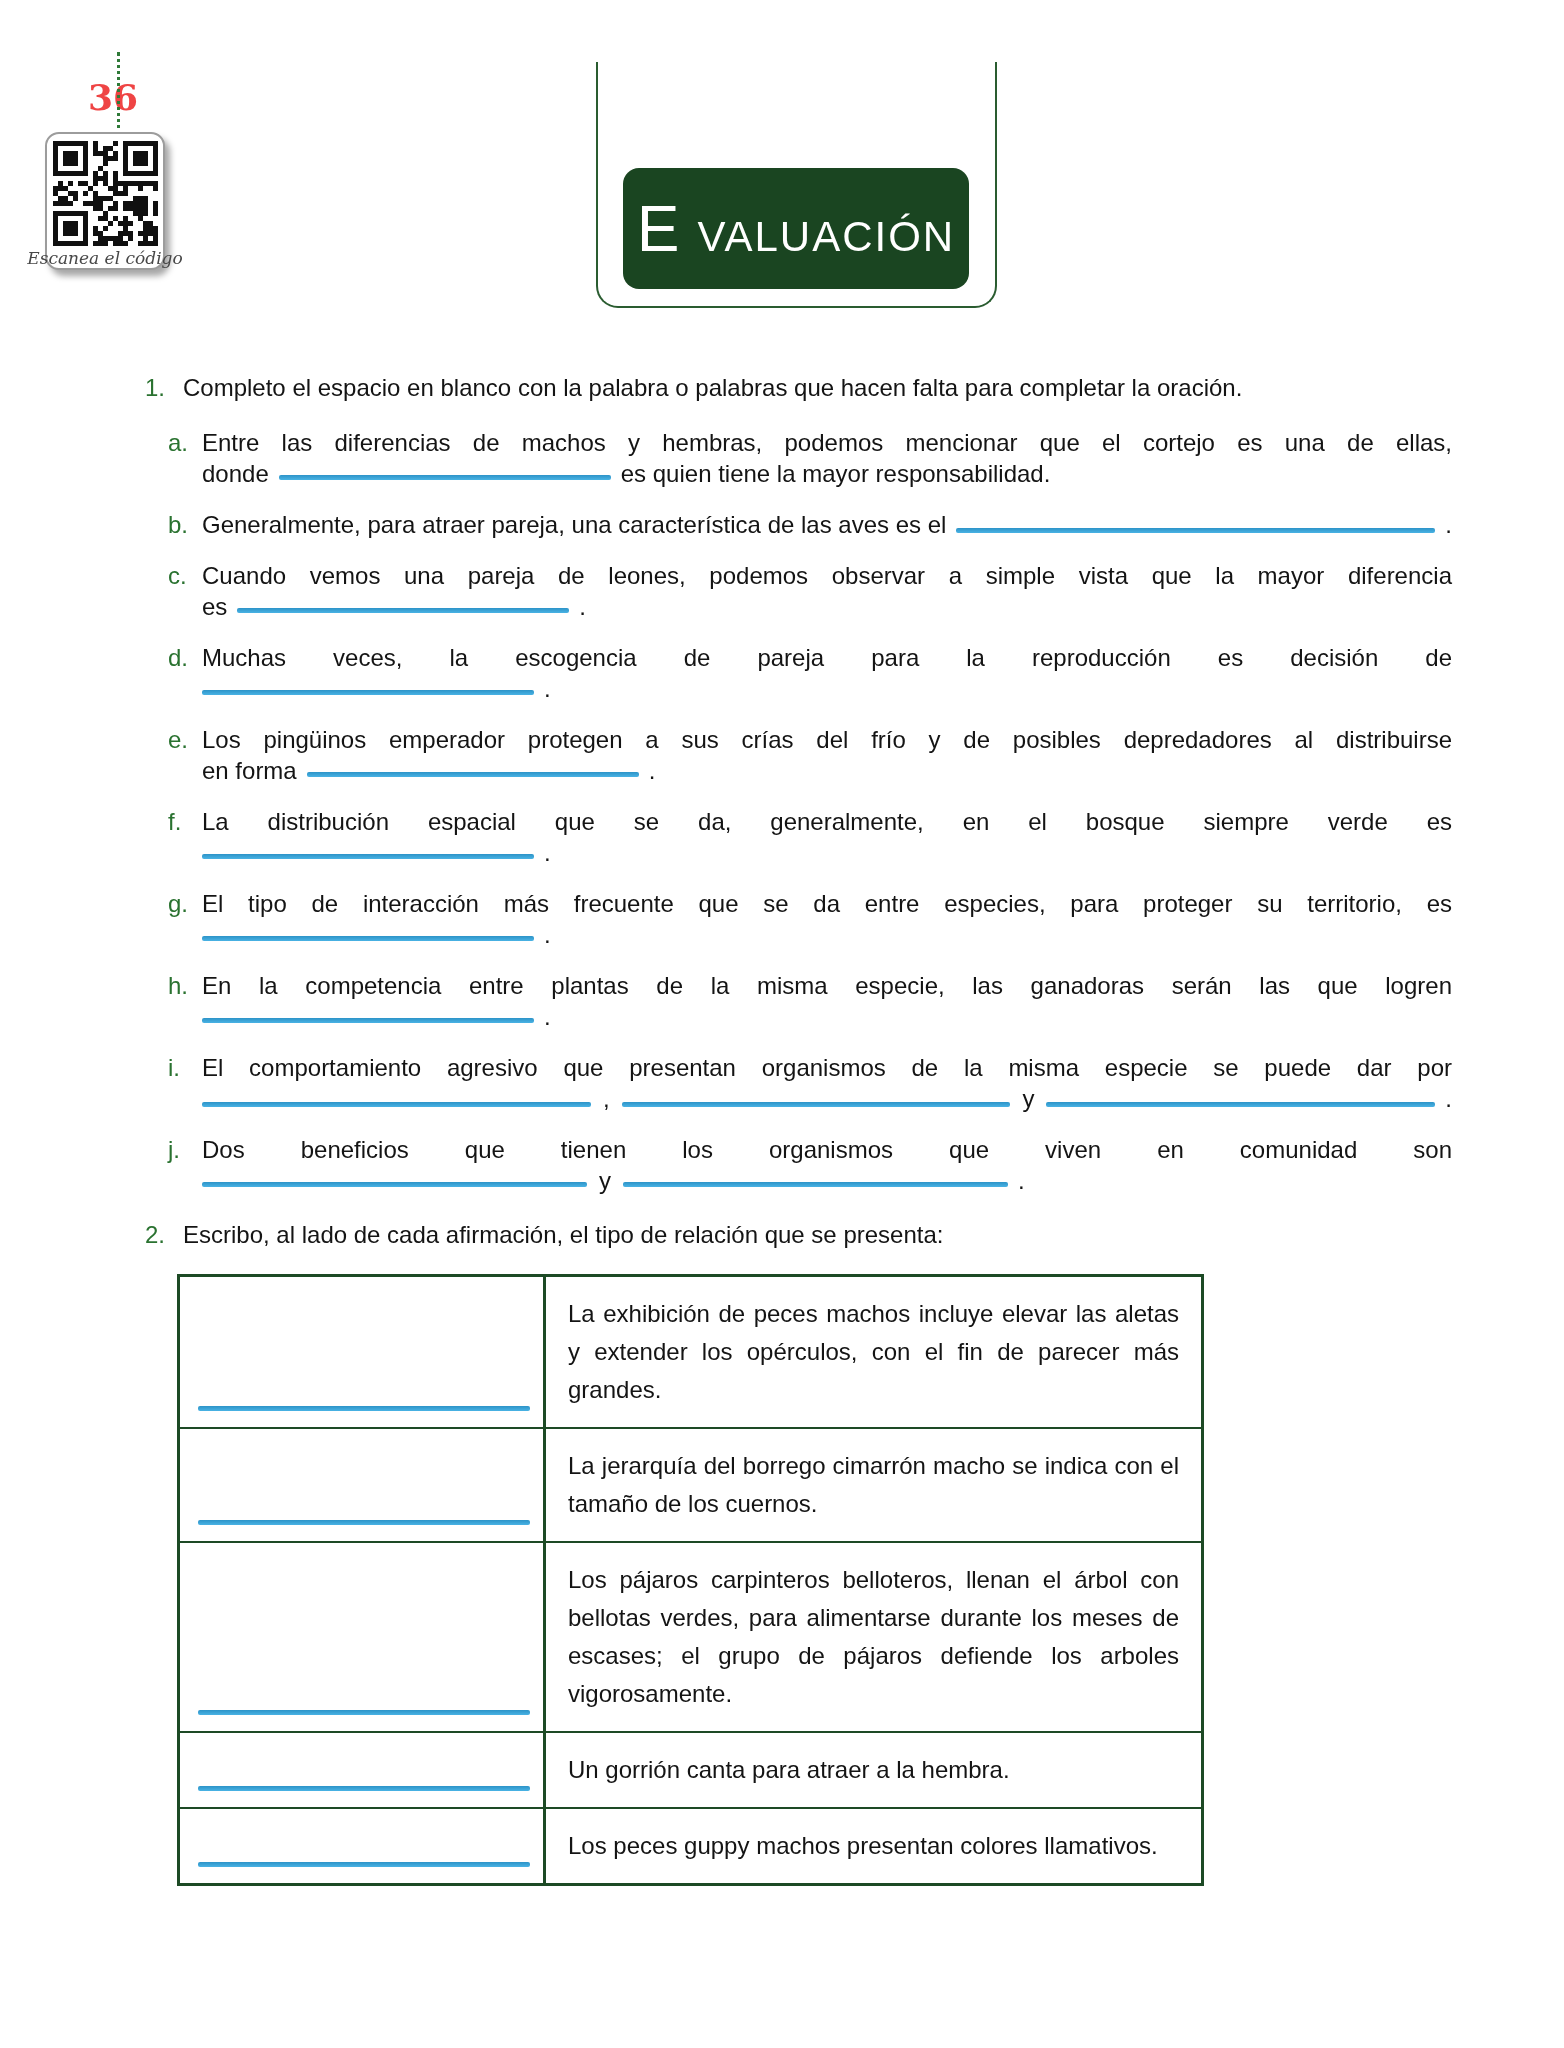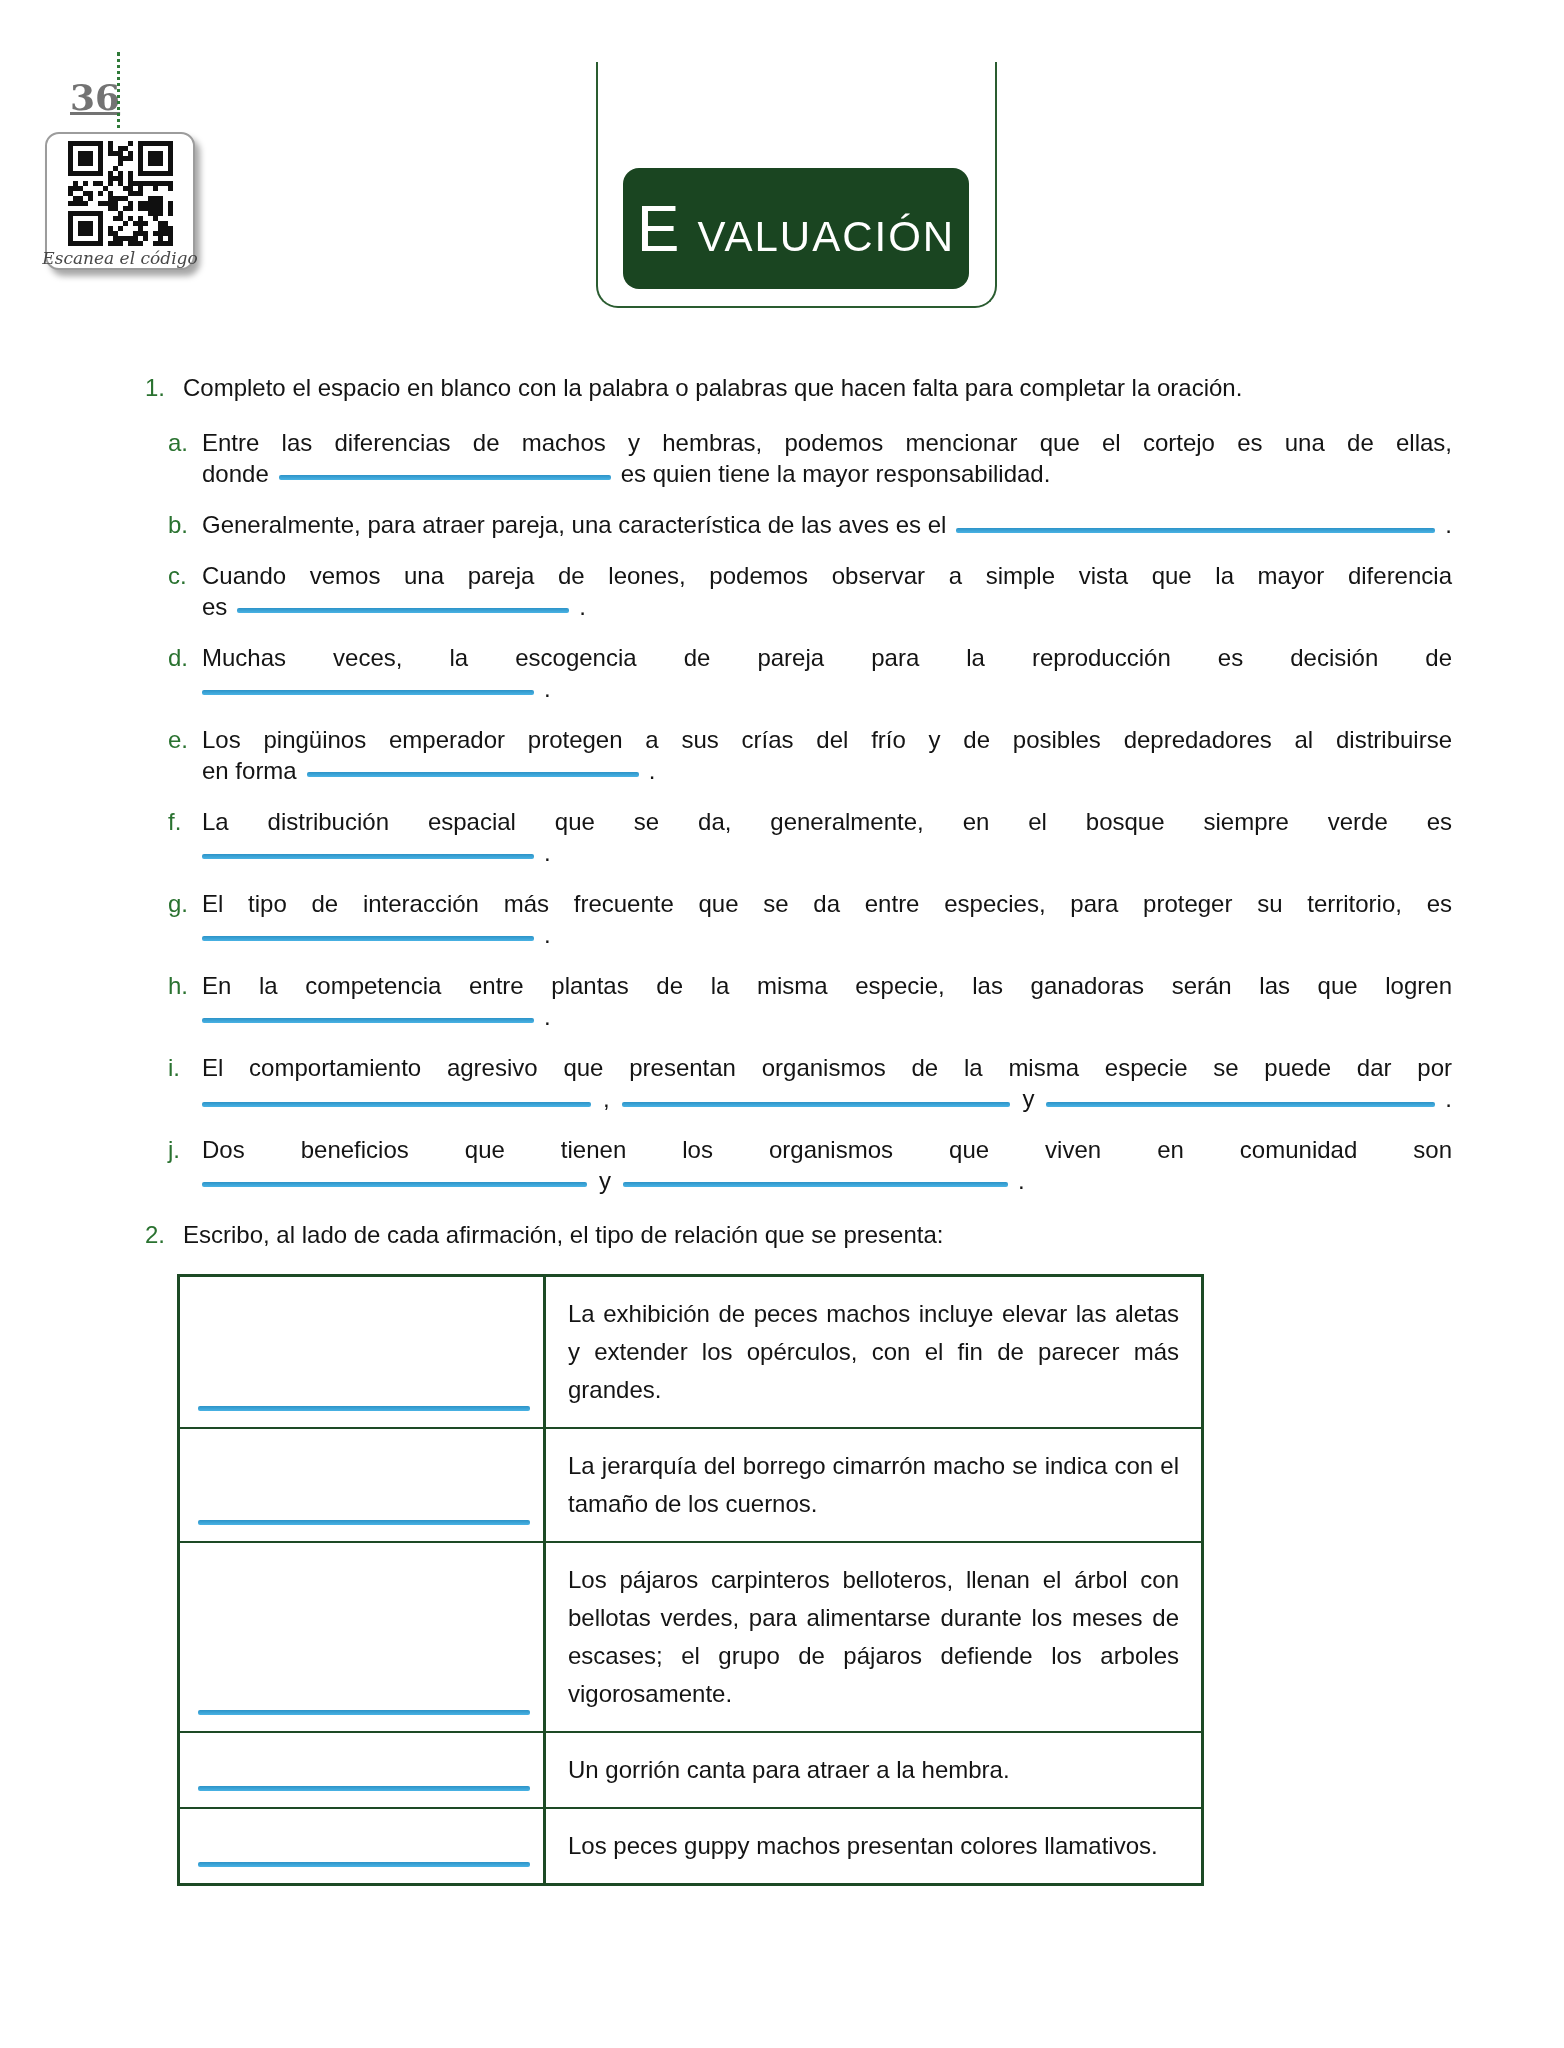--- a/index.html
+++ b/index.html
@@ -3,30 +3,30 @@
 <meta charset="utf-8">
 <style>
   html,body{margin:0;padding:0;background:#e8e8e8;}
   .page{
     position:relative; width:1564px; height:2048px; background:#ffffff;
     margin:0 auto; font-family:"Liberation Sans", sans-serif; color:#141414;
     overflow:hidden;
   }
   
   .page-number{
-    position:absolute; left:70px; top:76px;
+    position:absolute; left:88px; top:76px;
     font-family:"DejaVu Serif", serif; font-weight:bold;
-    font-size:36px; color:#737373;text-decoration:underline;
+    font-size:36px; color:#ef4444;
   }
   .dotted-rule{
     position:absolute; left:117px; top:52px; height:84px; width:0;
     border-left:3px dotted #2f7a38;
   }
   .qr-box{
-    position:absolute; left:45px; top:132px; width:150px; height:138px;
+    position:absolute; left:45px; top:132px; width:120px; height:138px;
     background:#fff; border:2px solid #9c9c9c; border-radius:14px;
     box-shadow:5px 6px 6px rgba(0,0,0,0.35);
     display:flex; flex-direction:column; align-items:center; justify-content:flex-start;
     box-sizing:border-box; padding-top:7px;
   }
   .qr-caption{
     font-family:"DejaVu Serif", serif; font-style:italic;
     font-size:17px; color:#474747; margin-top:2px; white-space:nowrap;
   }
   .banner-frame{

